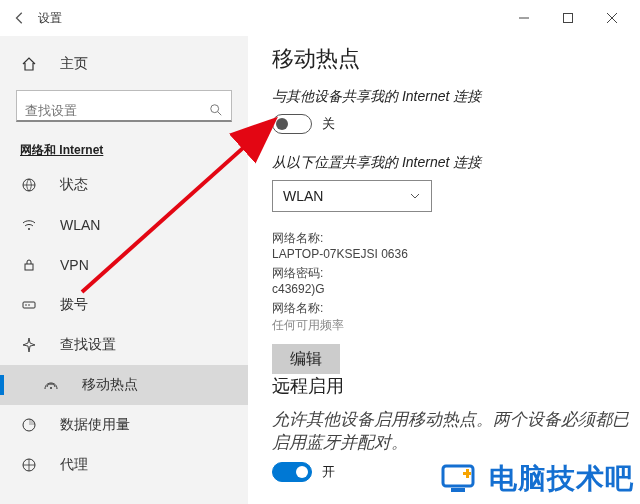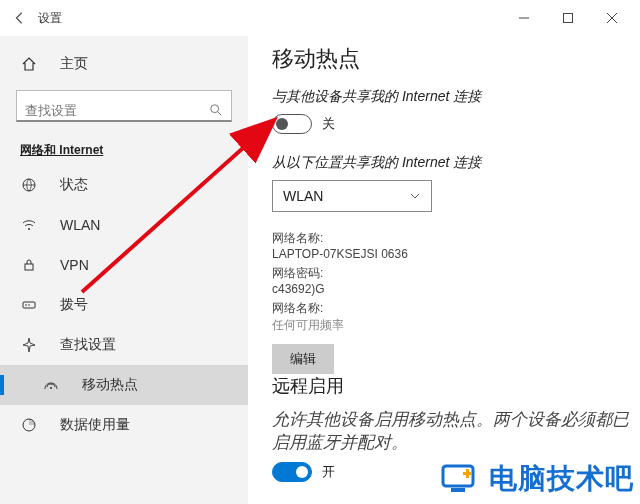--- a/index.html
+++ b/index.html
@@ -28,21 +28,21 @@
   .main h1 { font-size:22px; font-weight:400; margin-bottom: 14px; }
   .sub { font-size:14px; color:#222; margin-bottom: 8px; font-style: italic; }
   .toggle { display:flex; align-items:center; gap:10px; margin-bottom: 20px; }
   .toggle .switch { width:40px; height:20px; border-radius:10px; border:1px solid #555; background:#fff; position:relative; }
   .toggle .switch.off::after { content:""; position:absolute; left:3px; top:3px; width:12px; height:12px; border-radius:50%; background:#555; }
   .toggle .switch.on { background:#0078d4; border-color:#0078d4; }
   .toggle .switch.on::after { content:""; position:absolute; right:3px; top:3px; width:12px; height:12px; border-radius:50%; background:#fff; }
   .select { width:160px; height:32px; border:1px solid #888; display:flex; align-items:center; justify-content:space-between; padding:0 10px; font-size:14px; margin-bottom:18px; }
   .kv { display:flex; font-size:12px; color:#444; margin-bottom:4px;flex-direction:column; }
   .kv .k { width:72px; }
-  .btn { display:inline-block; height:30px; line-height:30px; padding:0 18px; background:#ccc; color:#222; font-size:13px; margin-top:6px; }
+  .btn { display:inline-block; height:30px; line-height:30px; padding:0 18px; background:#ccc; color:#222; font-size:16px; margin-top:6px; }
   .sect2 { }
   .sect2 h2 { font-size:18px; font-weight:400; margin-bottom:10px; }
   
   .arrow-svg { position:absolute; left:0; top:0; pointer-events:none; }
   
   .watermark { position:absolute; right:6px; bottom:6px; display:flex; align-items:center; gap:6px; font-weight:700; font-size:28px; color:#146fd1; letter-spacing:1px; }
   .watermark .logo { width:42px; height:34px; position:relative; }
 </style>
 </head>
 <body>
@@ -155,20 +155,29 @@
         <span>移动热点</span>
       </div>
       <div class="side-row">
         <span class="icn">
             <svg width="16" height="16" viewBox="0 0 16 16">
               <circle cx="8" cy="8" r="6" stroke="#333" fill="none"></circle>
               <path d="M8 2 A6 6 0 0 1 14 8 L8 8 Z" fill="#333" opacity="0.25"></path>
             </svg>
           </span>
         <span>数据使用量</span>
+      </div>
+      <div class="side-row">
+        <span class="icn">
+            <svg width="16" height="16" viewBox="0 0 16 16">
+              <circle cx="8" cy="8" r="6" stroke="#333" fill="none"></circle>
+              <path d="M2 8 H14 M8 2 V14" stroke="#333" stroke-width="0.8"></path>
+            </svg>
+          </span>
+        <span>代理</span>
       </div>
     </div>
 
     <div class="main">
       <h1>移动热点</h1>
 
       <div class="sub">与其他设备共享我的 Internet 连接</div>
       <div class="toggle">
         <div class="switch off"></div>
         <span>关</span>

